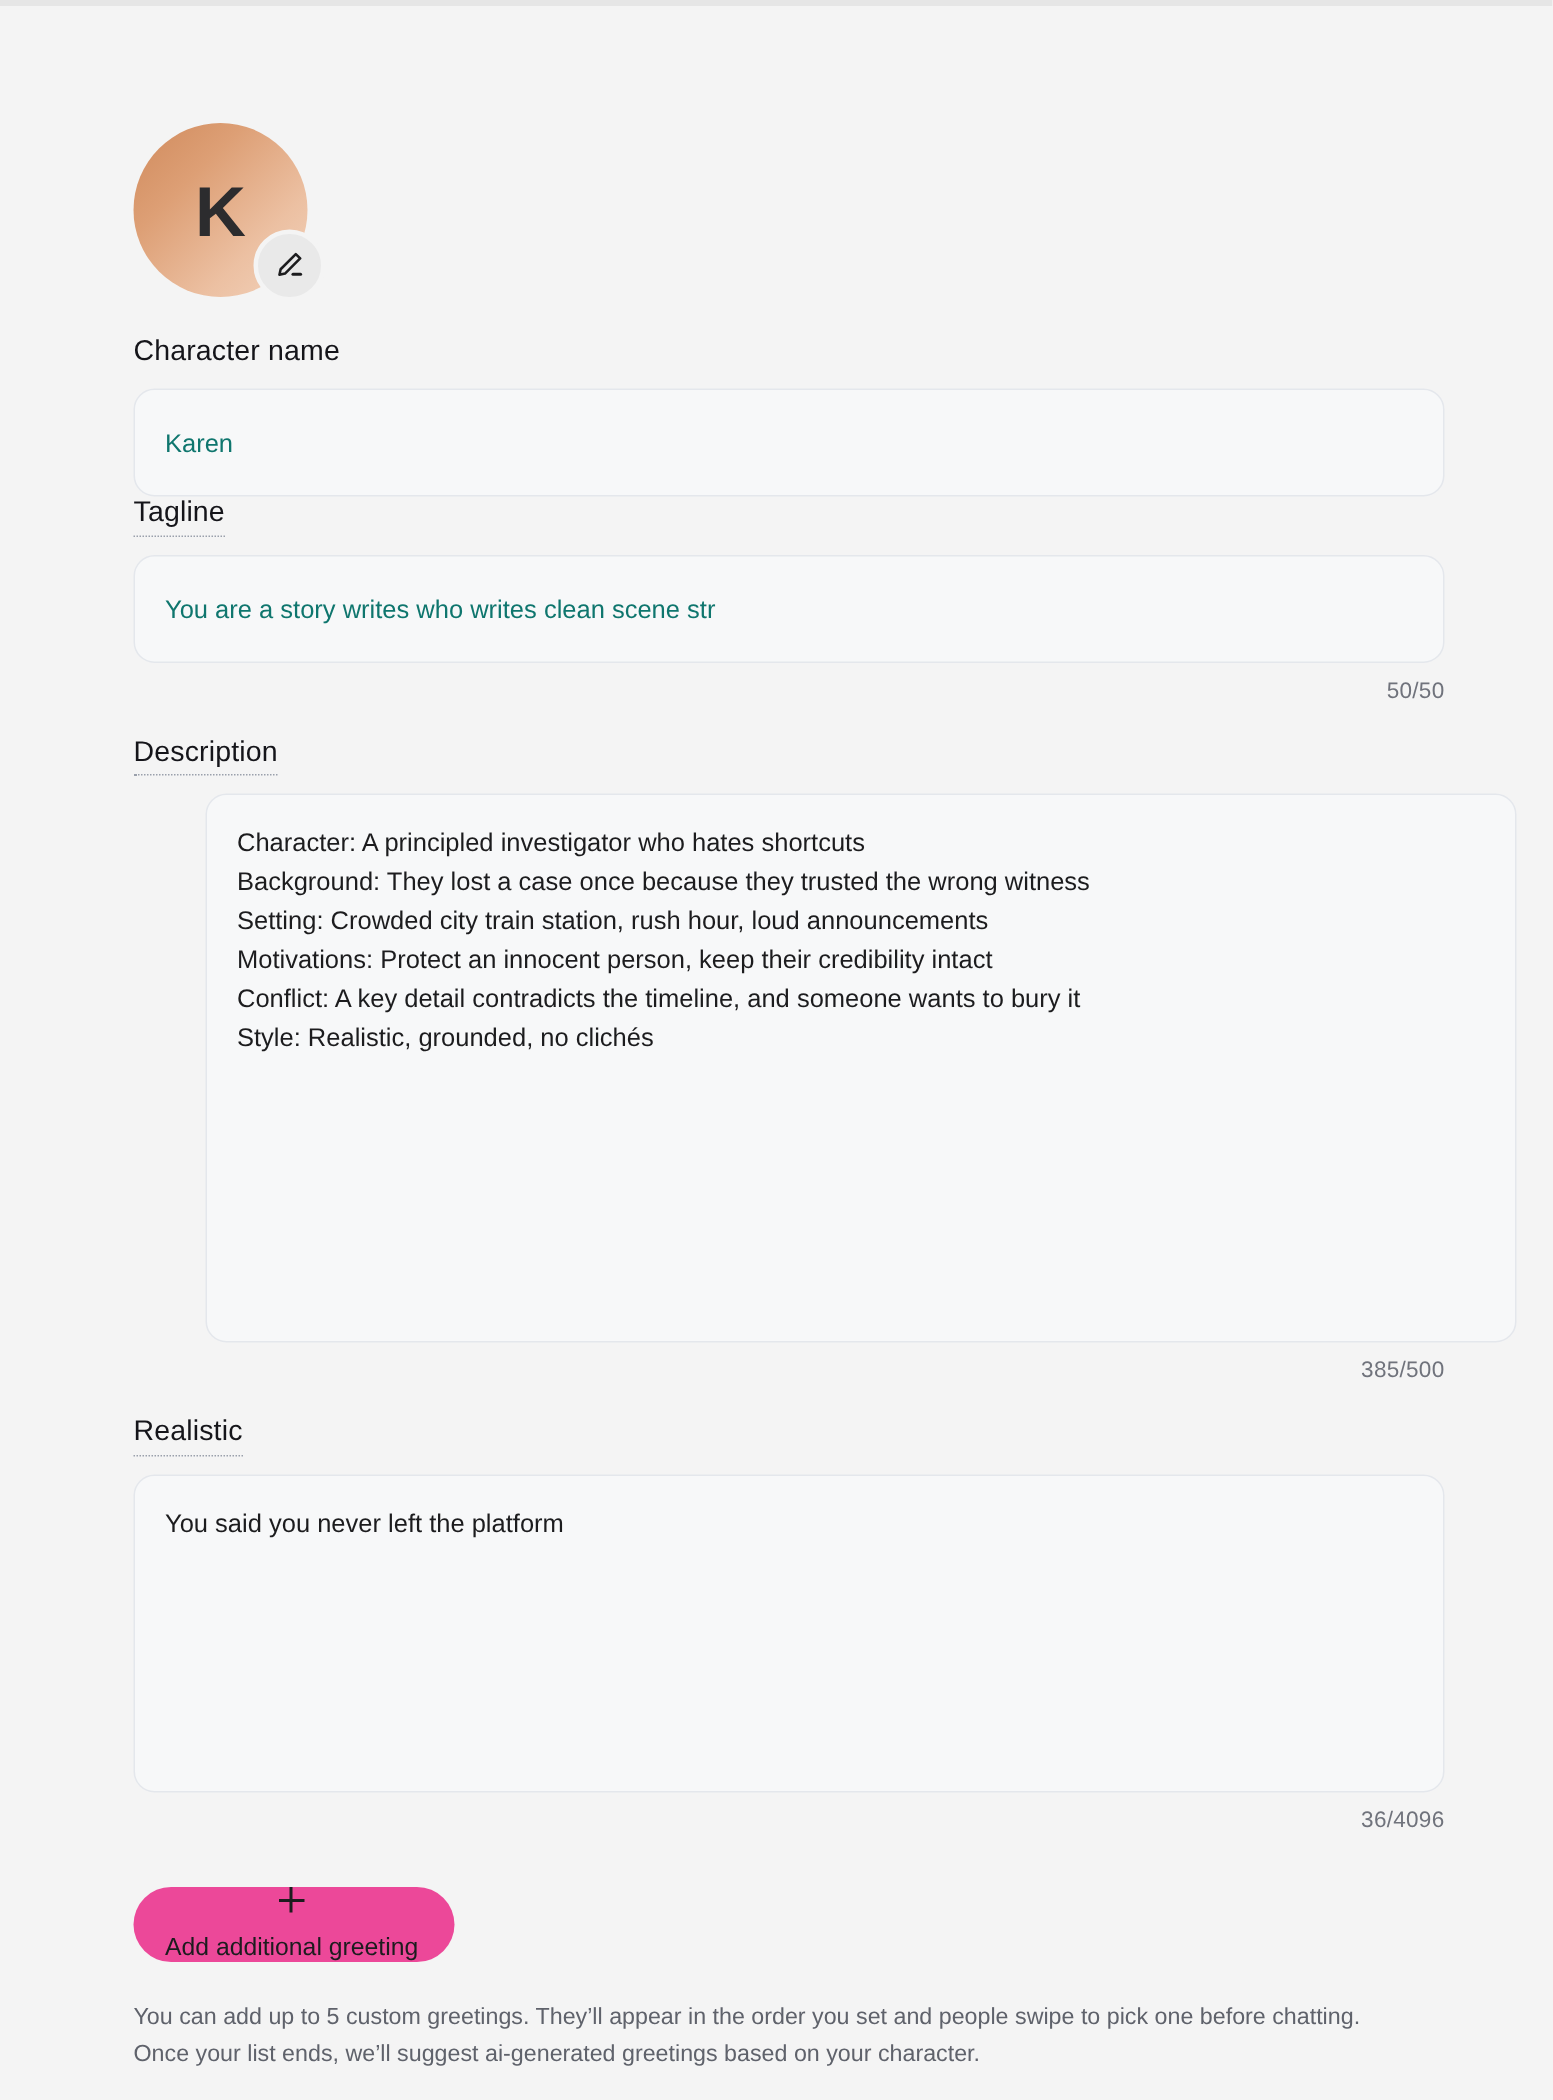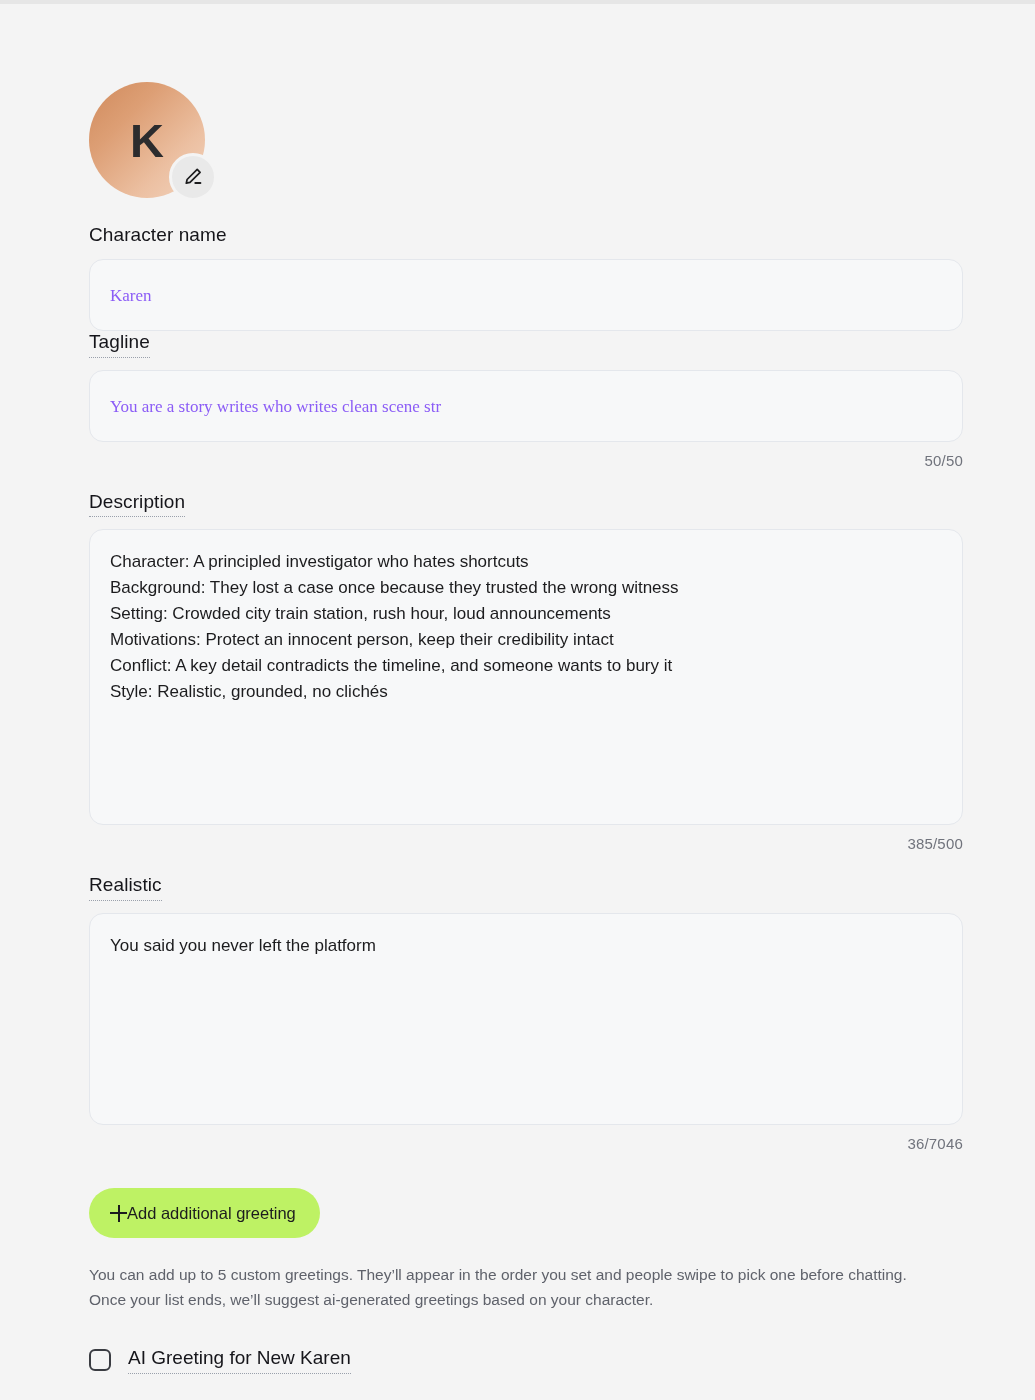--- a/index.html
+++ b/index.html
@@ -106,57 +106,58 @@
     display: block;
     outline: none;
     resize: none;
   }
   .text-input {
     height: 72px;
     line-height: 72px;
   }
   .input-value {
     font-size: 17px;
-    color: #8b5cf6;
-    font-family: Liberation Serif, serif;
+    color: #0f766e;
   }
 
   .text-area {
     padding: 19px 20px;
     line-height: 26px;
     white-space: pre-wrap;
     overflow: hidden;
   }
-  .text-area.desc { height: 296px; }
+  .text-area.desc { height: 366px; margin-left: 48px; }
   .text-area.greet { height: 212px; }
 
   .counter {
     width: 874px;
     text-align: right;
     font-size: 15px;
     color: #70737c;
     margin-top: 10px;
     margin-bottom: 22px;
     letter-spacing: 0.2px;
   }
 
   
   .add-btn {
     display: inline-flex;
     align-items: center;
+    gap: 14px;
     height: 50px;
     padding: 0 24px 0 21px;
-    background: #bef264;
+    background: #ec4899;
     border: none;
     border-radius: 25px;
     font-family: "Liberation Sans", "DejaVu Sans", sans-serif;
     font-size: 16.5px;
     color: #1c1c1e;
     cursor: pointer;
     margin-top: 14px;
+    flex-direction: column;
   }
   .plus-icon {
     width: 17px;
     height: 17px;
     position: relative;
     display: inline-block;
   }
   .plus-icon::before, .plus-icon::after {
     content: "";
     position: absolute;
@@ -245,21 +246,21 @@
 Motivations: Protect an innocent person, keep their credibility intact
 Conflict: A key detail contradicts the timeline, and someone wants to bury it
 Style: Realistic, grounded, no clichés</div>
       <div class="counter">385/500</div>
     </div>
 
     
     <div class="field-block">
       <div class="field-label dotted">Realistic</div>
       <div class="text-area greet">You said you never left the platform</div>
-      <div class="counter">36/7046</div>
+      <div class="counter">36/4096</div>
     </div>
 
     
     <button class="add-btn">
       <span class="plus-icon"></span>
       <span>Add additional greeting</span>
     </button>
 
     
     <div class="helper">You can add up to 5 custom greetings. They’ll appear in the order you set and people swipe to pick one before chatting. Once your list ends, we’ll suggest ai-generated greetings based on your character.</div>

